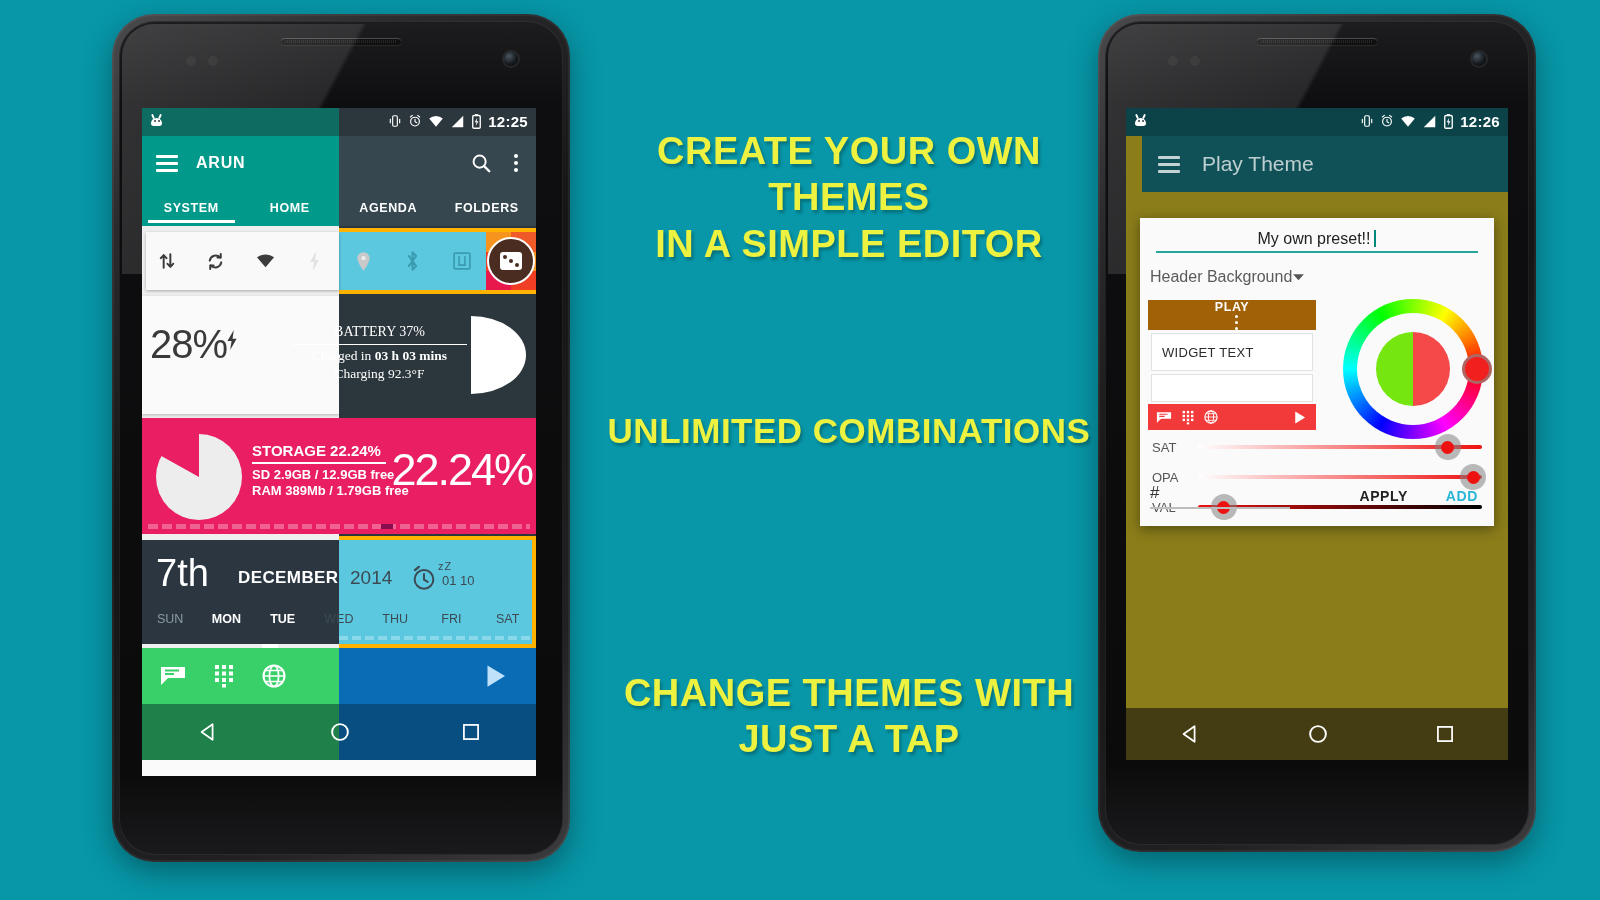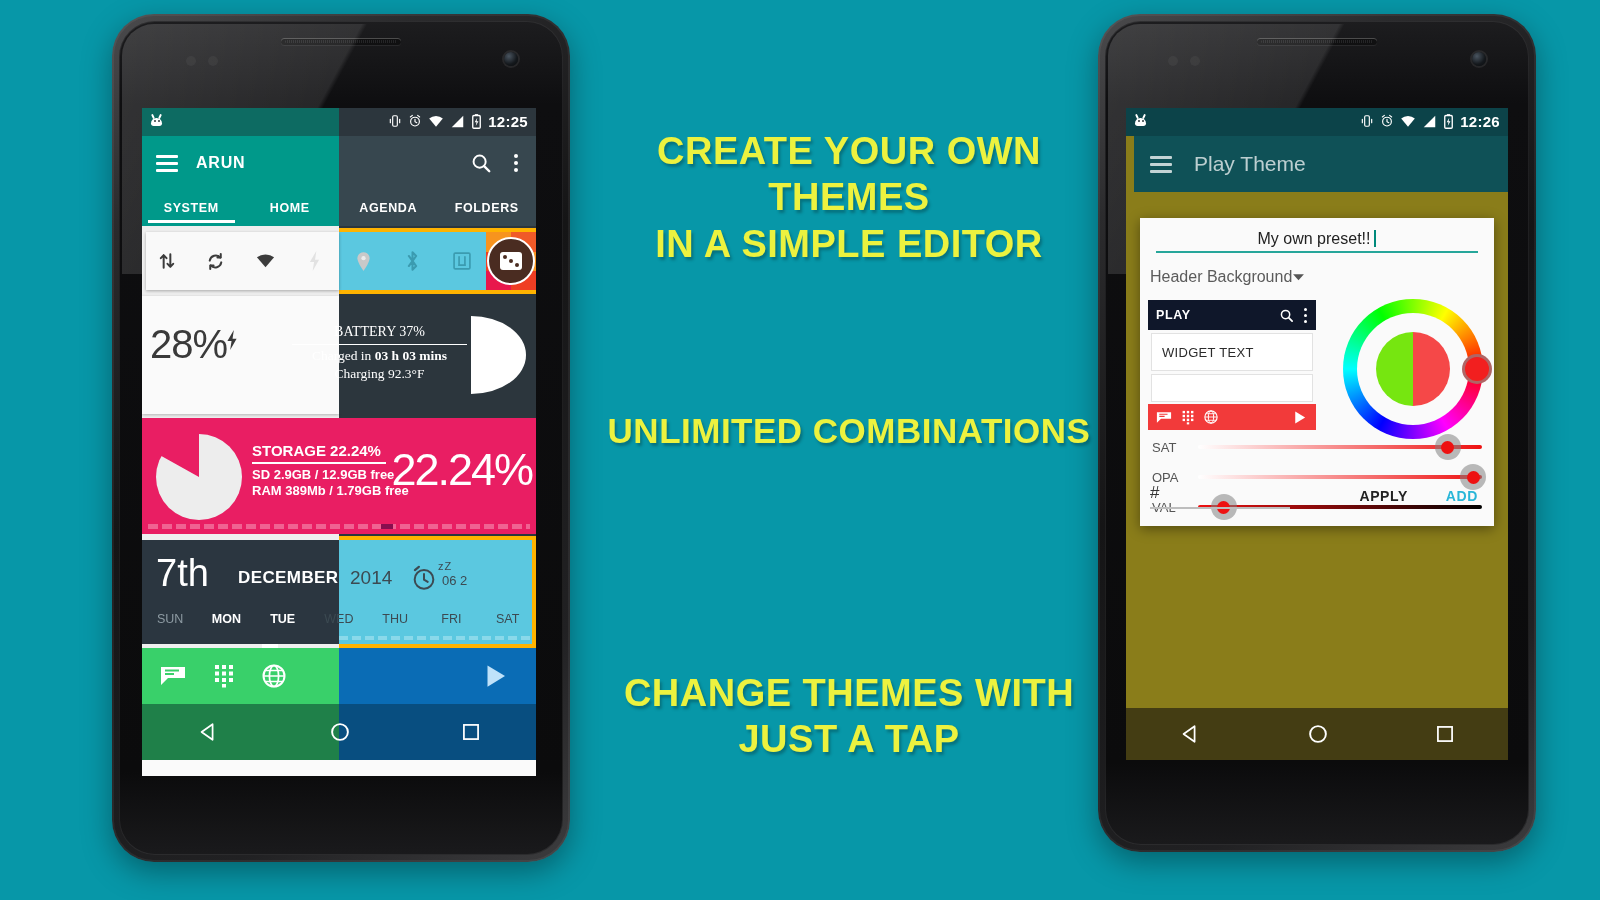--- a/index.html
+++ b/index.html
@@ -288,21 +288,21 @@
         <div style="position:absolute;left:208px;top:31px;font-size:19px;color:#3c4a52;">2014</div>
 
         <div style="position:absolute;left:268px;top:28px;">
           <svg width="28" height="28" viewBox="0 0 24 24">
               <circle cx="12" cy="13.2" r="8" fill="none" stroke="#3c4a52" stroke-width="1.7"></circle>
               <path d="M12 8.6v4.8l3.2 1.9" stroke="#3c4a52" stroke-width="1.7" fill="none" stroke-linecap="round"></path>
               <path d="M4.2 5.2 7.6 2.4" stroke="#3c4a52" stroke-width="1.9" stroke-linecap="round"></path>
             </svg>
         </div>
         <div style="position:absolute;left:296px;top:24px;font-size:11px;color:#3c4a52;letter-spacing:1px;">zZ</div>
-        <div style="position:absolute;left:300px;top:37px;font-size:13px;color:#3c4a52;">06 2</div>
+        <div style="position:absolute;left:300px;top:37px;font-size:13px;color:#3c4a52;">01 10</div>
 
         <div style="position:absolute;left:0;top:76px;width:100%;display:flex;">
           <div style="width:14.28%;text-align:center;font-size:12.5px;color:#8d9aa2;">SUN</div>
           <div style="width:14.28%;text-align:center;font-size:12.5px;color:#fff;font-weight:bold;">MON</div>
           <div style="width:14.28%;text-align:center;font-size:12.5px;color:#fff;font-weight:bold;">TUE</div>
           <div style="width:14.28%;text-align:center;font-size:12.5px;color:#3c4a52;">WED</div>
           <div style="width:14.28%;text-align:center;font-size:12.5px;color:#3c4a52;">THU</div>
           <div style="width:14.28%;text-align:center;font-size:12.5px;color:#3c4a52;">FRI</div>
           <div style="width:14.28%;text-align:center;font-size:12.5px;color:#3c4a52;">SAT</div>
         </div>
@@ -402,21 +402,21 @@
             </svg>
           <svg width="11" height="15" viewBox="0 0 14 20">
               <rect x="2" y="2" width="10" height="17" rx="1.5" fill="none" stroke="#fff" stroke-width="1.8"></rect>
               <rect x="5" y="0.2" width="4" height="2" fill="#fff"></rect>
               <path d="M8 5 L4.6 11 H7 L6 16 L9.6 9.6 H7.2 Z" fill="#fff"></path>
             </svg>
           <span class="sb-time">12:26</span>
         </div>
       </div>
 
-      <div style="position:absolute;left:8px;top:28px;width:100%;height:56px;background:#0f5157;display:flex;align-items:center;padding:0 16px;box-sizing:border-box;">
+      <div style="position:absolute;left:16px;top:28px;width:100%;height:56px;background:#0f5157;display:flex;align-items:center;padding:0 16px;box-sizing:border-box;">
         <span class="hamb" style="opacity:.75;">
             <span></span>
             <span></span>
             <span></span>
           </span>
         <span style="margin-left:22px;color:rgba(255,255,255,.72);font-size:21px;">Play Theme</span>
       </div>
 
       <div style="position:absolute;left:14px;top:110px;width:354px;height:308px;background:#fafafa;box-shadow:0 3px 12px rgba(0,0,0,.4);">
 
@@ -428,21 +428,21 @@
         </div>
 
         <div style="position:absolute;left:10px;top:50px;display:flex;align-items:center;">
           <span style="font-size:16px;color:#5b5b5b;">Header Background</span>
           <svg width="13" height="9" viewBox="0 0 14 10">
               <path d="M1 1.5 L7 8 L13 1.5 Z" fill="#555"></path>
             </svg>
         </div>
 
         <div style="position:absolute;left:8px;top:82px;width:168px;height:130px;">
-          <div style="position:absolute;left:0;top:0;width:100%;height:30px;background:#0f172a;display:flex;align-items:center;padding:0 8px;box-sizing:border-box;">
+          <div style="position:absolute;left:0;top:0;width:100%;height:30px;background:#a16207;display:flex;align-items:center;padding:0 8px;box-sizing:border-box;flex-direction:column;">
             <span style="color:#fff;font-size:12.5px;font-weight:bold;letter-spacing:.6px;">PLAY</span>
             <span style="flex:1"></span>
             <svg width="15" height="15" viewBox="0 0 24 24">
                 <circle cx="10.5" cy="10.5" r="6.6" fill="none" stroke="#fff" stroke-width="2.4"></circle>
                 <path d="M15.4 15.4 L21 21" stroke="#fff" stroke-width="2.8" stroke-linecap="round"></path>
               </svg>
             <span class="kebab" style="margin-left:9px;margin-right:1px;">
                 <i style="width:3px;height:3px;"></i>
                 <i style="width:3px;height:3px;"></i>
                 <i style="width:3px;height:3px;"></i>

